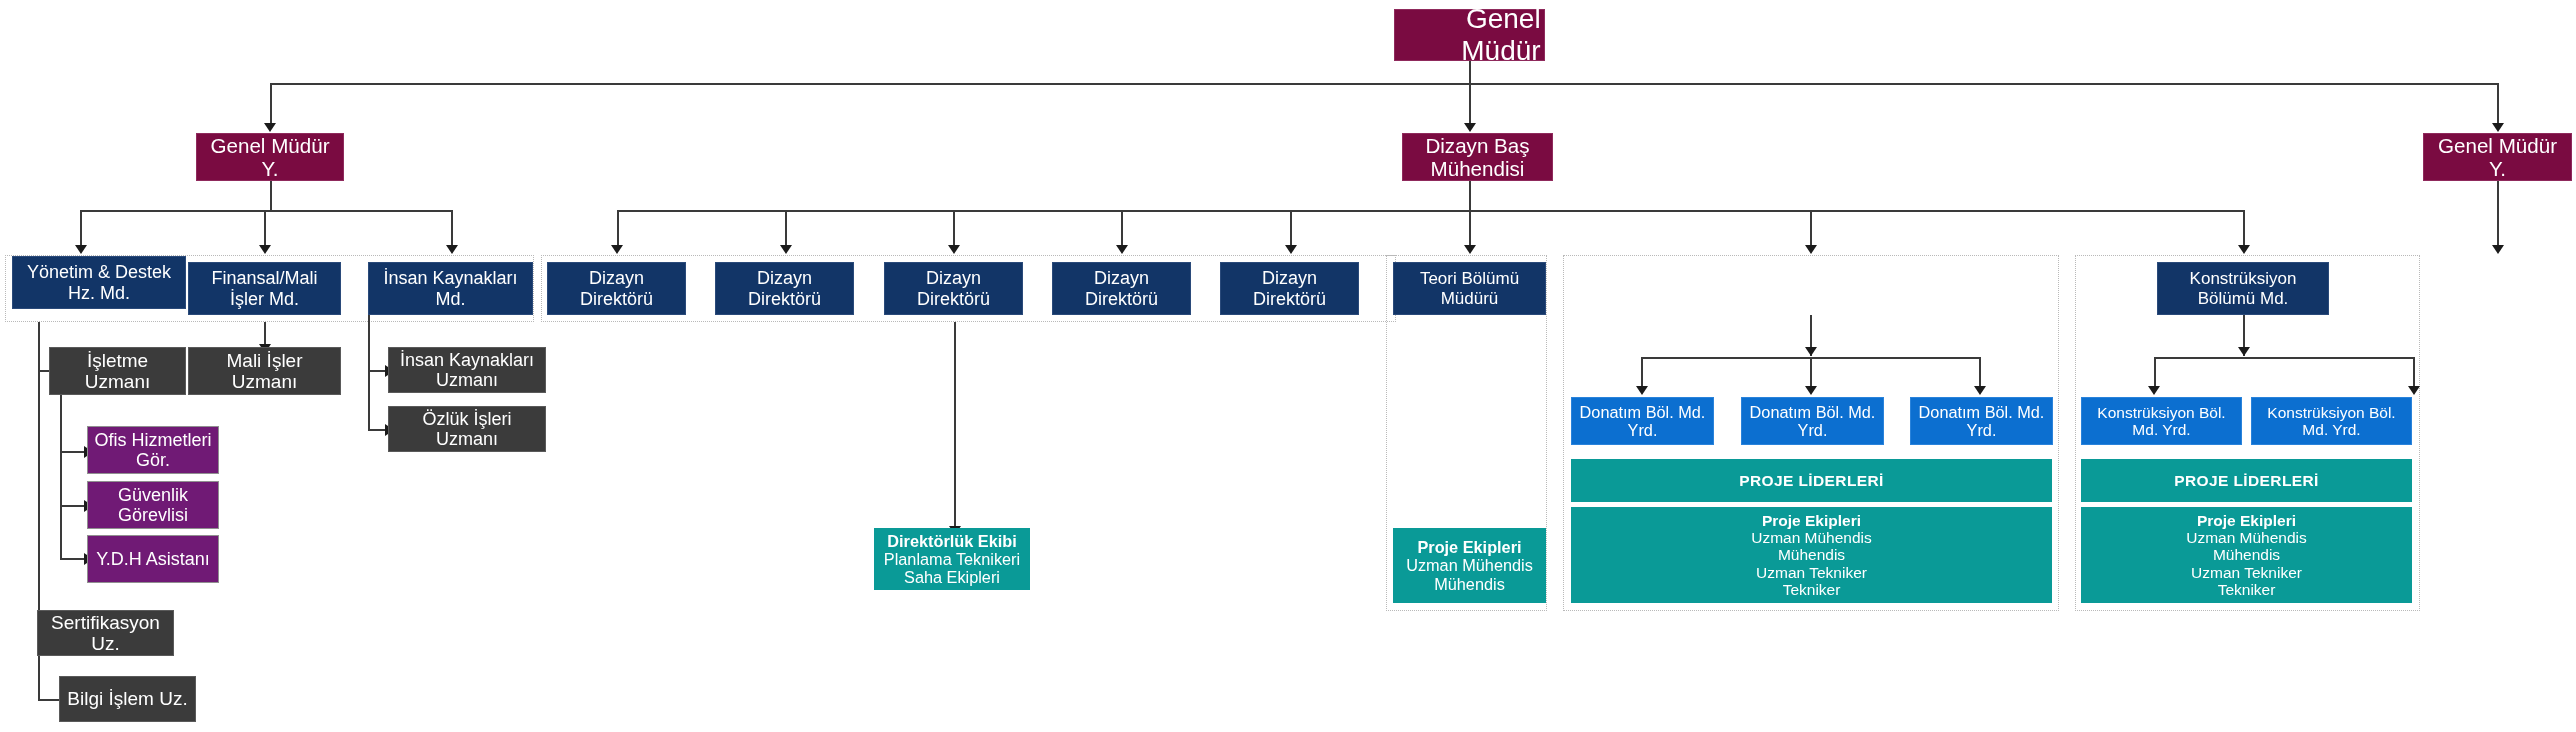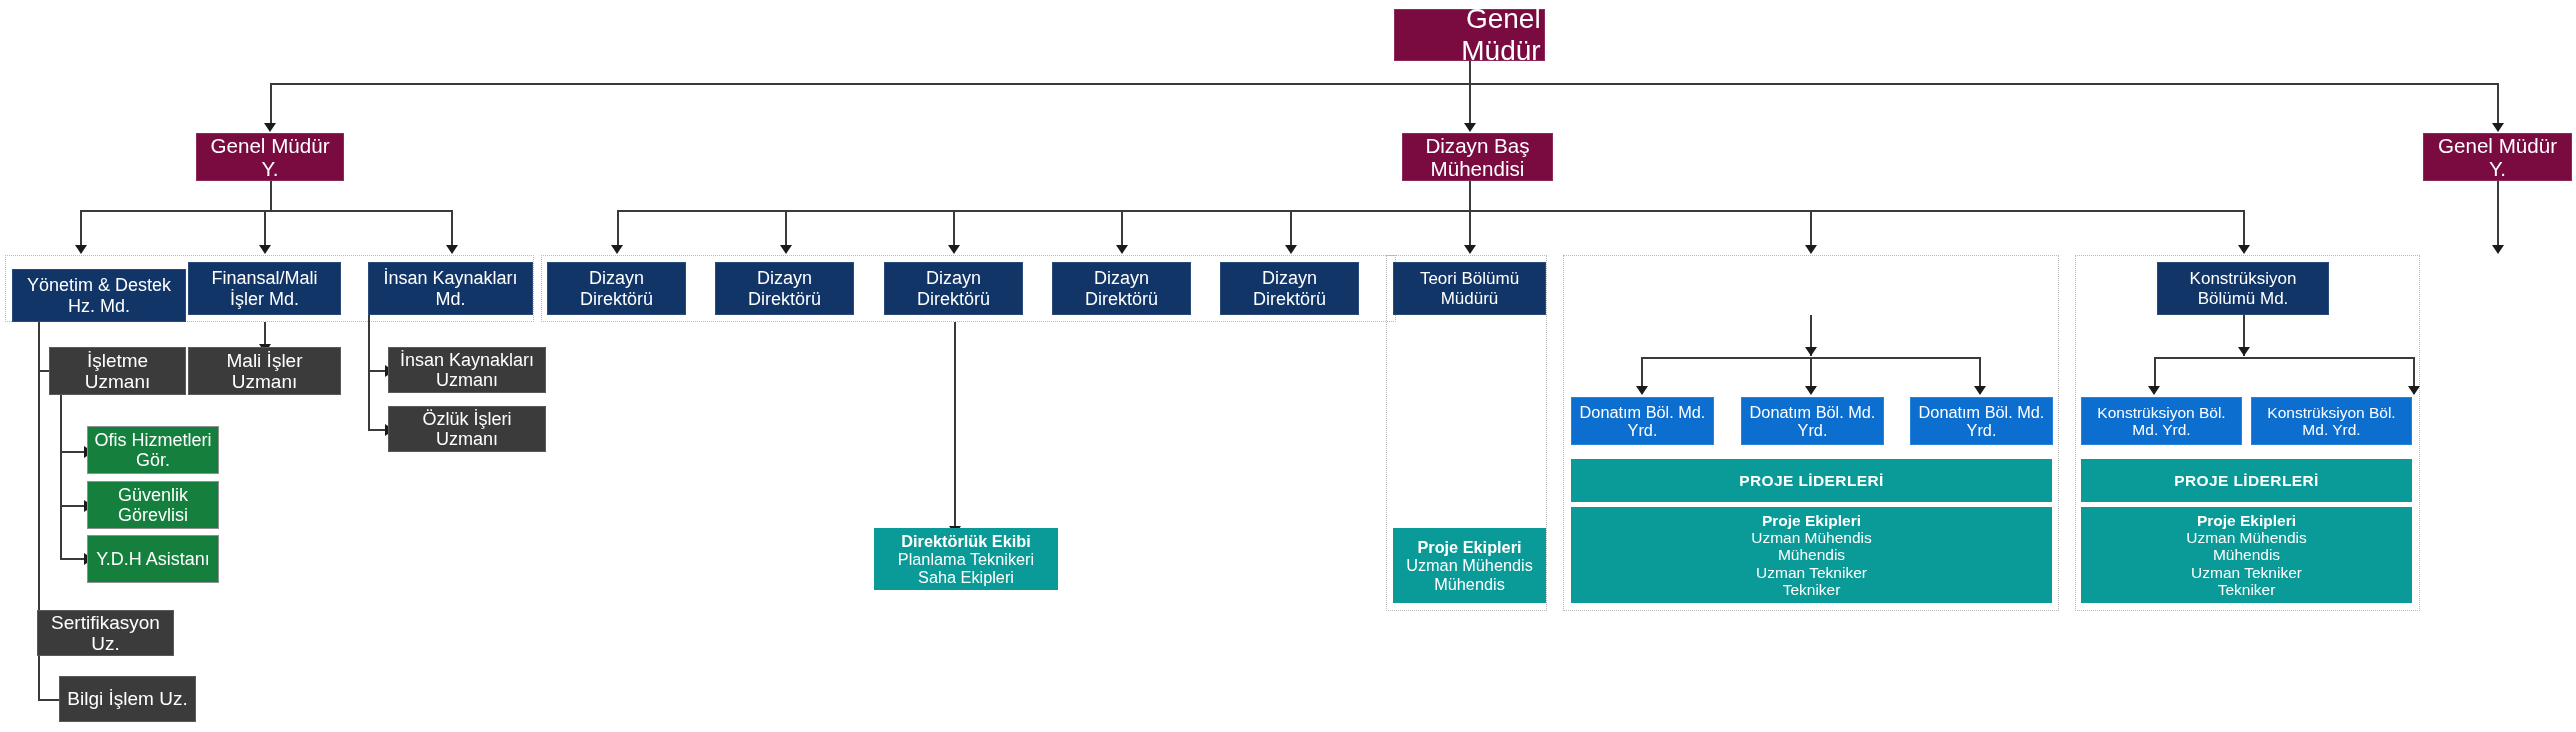--- a/index.html
+++ b/index.html
@@ -23,21 +23,21 @@
     line-height:1.12;
     padding:1.7px 3.4px;
     border:0.9px solid #9aa0a6;
     z-index:5;
   }
   .maroon{background:#7a0b41;border-color:#8f2a5c;}
   .navy{background:#123567;border-color:#2a4a7a;}
   .blue{background:#0c6fd0;border-color:#2a83db;}
   .teal{background:#0a9a97;border-color:#0a9a97;}
   .darkgray{background:#3b3b3b;border-color:#5a5a5a;}
-  .midgray{background:#15803d;border-color:#909090;}
+  .midgray{background:#701a75;border-color:#909090;}
   .fs26{font-size:28px;text-align:right;}
   .fs24{font-size:20.6px;}
   .fs22{font-size:19px;}
   .fs21{font-size:18px;}
   .fs20{font-size:17px;}
   .fs19{font-size:16.3px;}
   .fs18{font-size:15.5px;}
 
   .multi{flex-direction:column;justify-content:center;}
   .multi .hd{font-weight:bold;}
@@ -113,21 +113,21 @@
   <div class="ln lnv" style="left:1469px;top:210px;height:36px;"></div>
   <div class="arw arw-d" style="left:1464px;top:245px;"></div>
   <div class="ln lnv" style="left:1810px;top:210px;height:36px;"></div>
   <div class="arw arw-d" style="left:1805px;top:245px;"></div>
   <div class="ln lnv" style="left:2243px;top:210px;height:36px;"></div>
   <div class="arw arw-d" style="left:2238px;top:245px;"></div>
 
   <div class="ln lnv" style="left:2497px;top:181px;height:65px;"></div>
   <div class="arw arw-d" style="left:2492px;top:245px;"></div>
 
-  <div class="node navy fs21" style="left:12px;top:269px;width:174px;height:53px;">Yönetim &amp; Destek Hz. Md.</div>
+  <div class="node navy fs21" style="left:12px;top:256px;width:174px;height:53px;">Yönetim &amp; Destek Hz. Md.</div>
 
   <div class="node navy fs21" style="left:188px;top:262px;width:153px;height:53px;">Finansal/Mali İşler Md.</div>
 
   <div class="node navy fs21" style="left:368px;top:262px;width:165px;height:53px;">İnsan Kaynakları Md.</div>
 
   <div class="node navy fs21" style="left:547px;top:262px;width:139px;height:53px;">Dizayn Direktörü</div>
   <div class="node navy fs21" style="left:715px;top:262px;width:139px;height:53px;">Dizayn Direktörü</div>
   <div class="node navy fs21" style="left:884px;top:262px;width:139px;height:53px;">Dizayn Direktörü</div>
   <div class="node navy fs21" style="left:1052px;top:262px;width:139px;height:53px;">Dizayn Direktörü</div>
   <div class="node navy fs21" style="left:1220px;top:262px;width:139px;height:53px;">Dizayn Direktörü</div>
@@ -175,21 +175,21 @@
   <div class="ln lnh" style="left:368px;top:370px;width:19px;"></div>
   <div class="arw arw-r" style="left:385px;top:365px;"></div>
   <div class="ln lnh" style="left:368px;top:429px;width:19px;"></div>
   <div class="arw arw-r" style="left:385px;top:424px;"></div>
 
   <div class="node darkgray fs21" style="left:388px;top:347px;width:158px;height:46px;">İnsan Kaynakları Uzmanı</div>
   <div class="node darkgray fs21" style="left:388px;top:406px;width:158px;height:46px;">Özlük İşleri Uzmanı</div>
 
   <div class="ln lnv" style="left:954px;top:322px;height:206px;"></div>
   <div class="arw arw-d" style="left:949px;top:526px;"></div>
-  <div class="node teal multi fs19" style="left:874px;top:528px;width:184px;height:62px;">
+  <div class="node teal multi fs19" style="left:874px;top:528px;width:156px;height:62px;">
     <div class="hd">Direktörlük Ekibi</div>
     <div>Planlama Teknikeri</div>
     <div>Saha Ekipleri</div>
   </div>
 
   <div class="node teal multi fs19" style="left:1393px;top:528px;width:153px;height:75px;">
     <div class="hd">Proje Ekipleri</div>
     <div>Uzman Mühendis</div>
     <div>Mühendis</div>
   </div>

